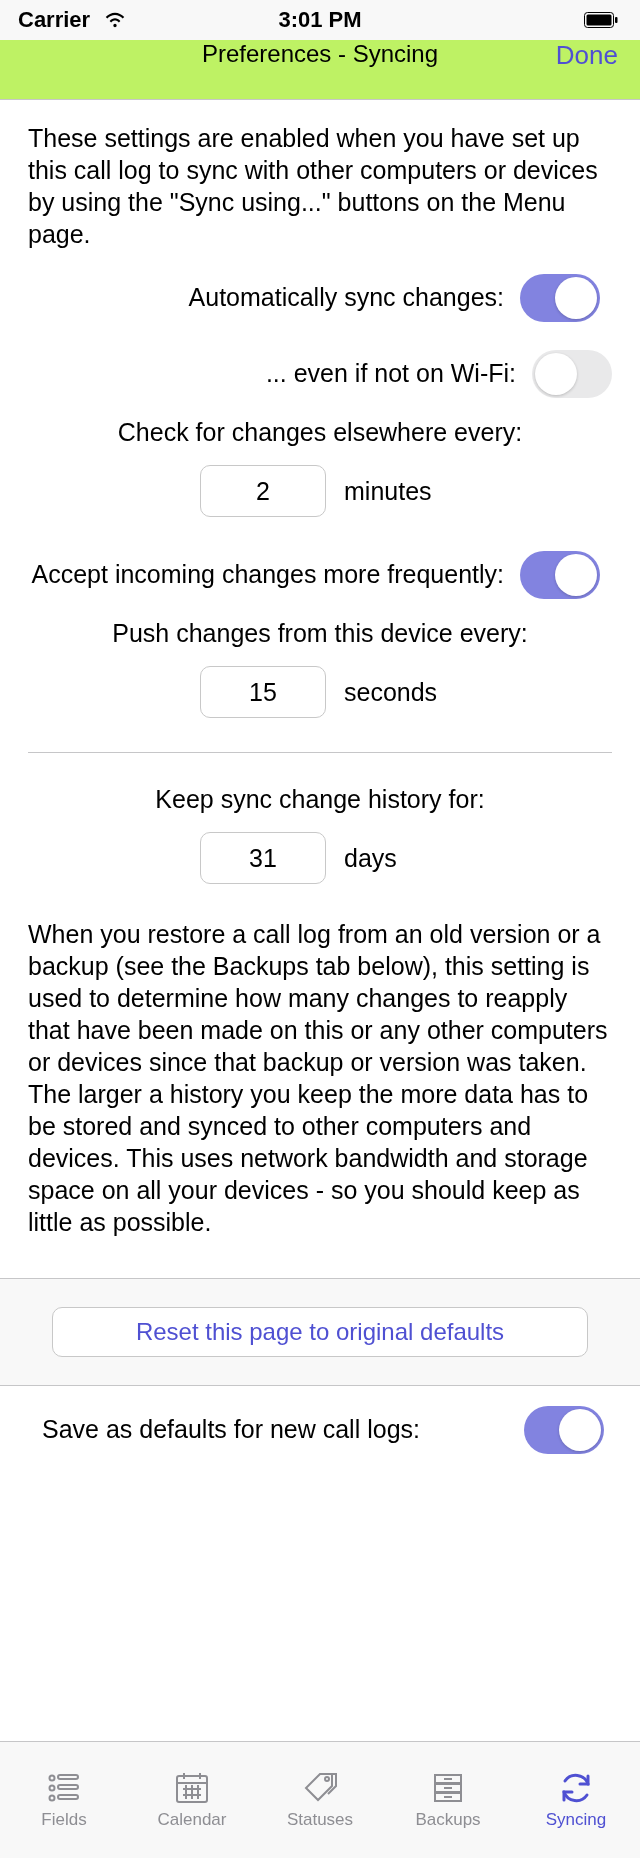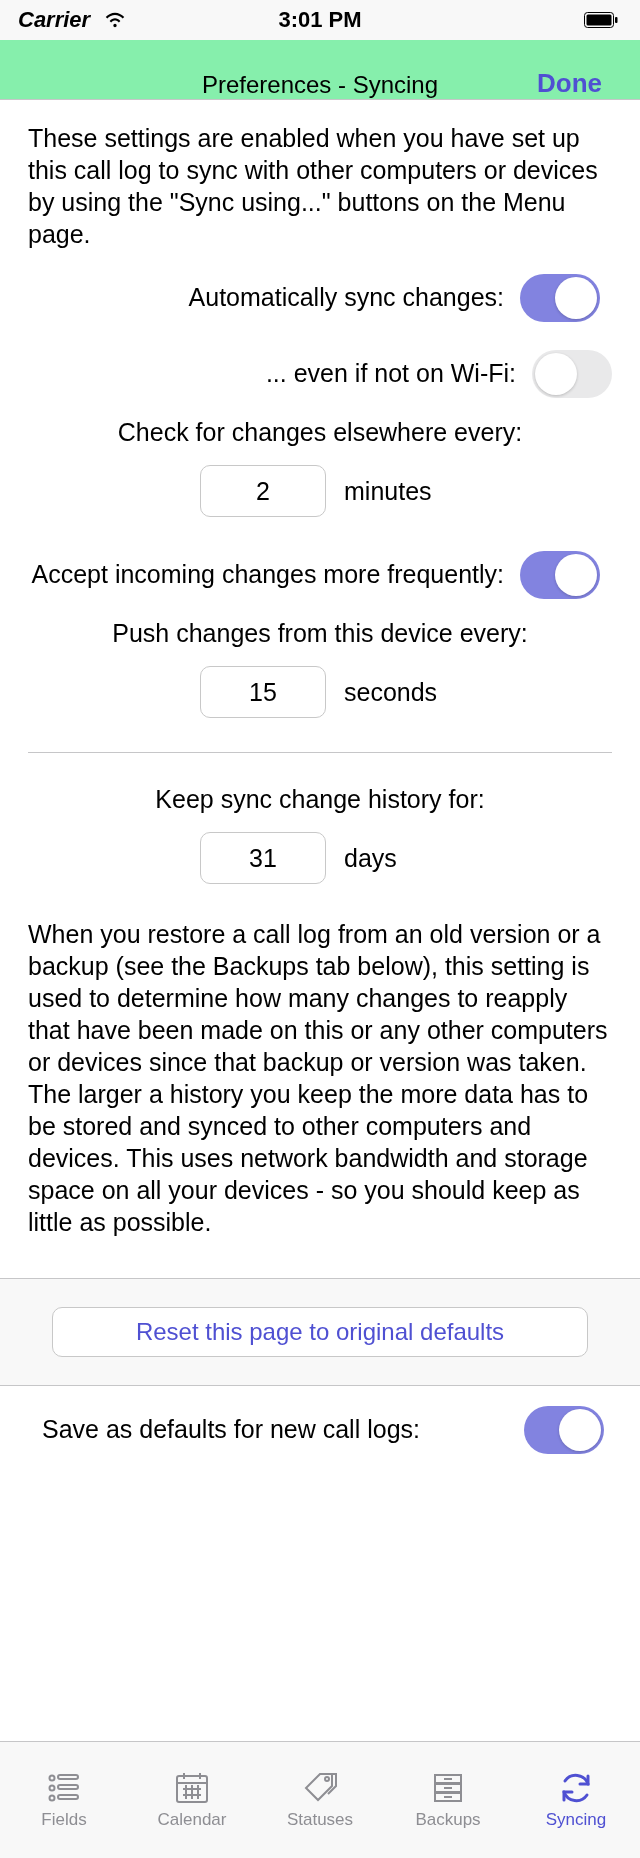--- a/index.html
+++ b/index.html
@@ -20,43 +20,43 @@
   .statusbar {
     height: 40px;
     display: flex;
     align-items: center;
     justify-content: space-between;
     padding: 0 22px 0 18px;
     font-size: 22px;
     font-weight: 600;
     background: #f8f8f8;
   }
-  .statusbar-left { display: flex; align-items: center; gap: 14px; font-style: italic; }
+  .statusbar-left { display: flex; align-items: center; gap: 14px; }
   .statusbar-time { position: absolute; left: 0; right: 0; text-align: center; pointer-events: none; }
   .wifi-icon { width: 22px; height: 16px; }
   .battery-icon { width: 34px; height: 16px; }
   .navbar {
     height: 60px;
     display: flex;
-    align-items: flex-end;
+    align-items: flex-start;
     justify-content: center;
     position: relative;
-    background: #86efac;
+    background: #bef264;
     border-bottom: 1px solid #c6c6c8;
   }
   .navbar-title {
     font-size: 24px;
     font-weight: 400;
     color: #000;
   }
   .navbar-done {
     position: absolute;
-    right: 38px;
+    right: 22px;
     font-size: 26px;
-    font-weight: 700;
+    font-weight: 400;
     color: #4f50d2;
     margin-left: 12px;
   }
   .content {
     flex: 1;
     overflow-y: hidden;
     background: #fff;
   }
   .section-text {
     padding: 22px 28px 10px 28px;

